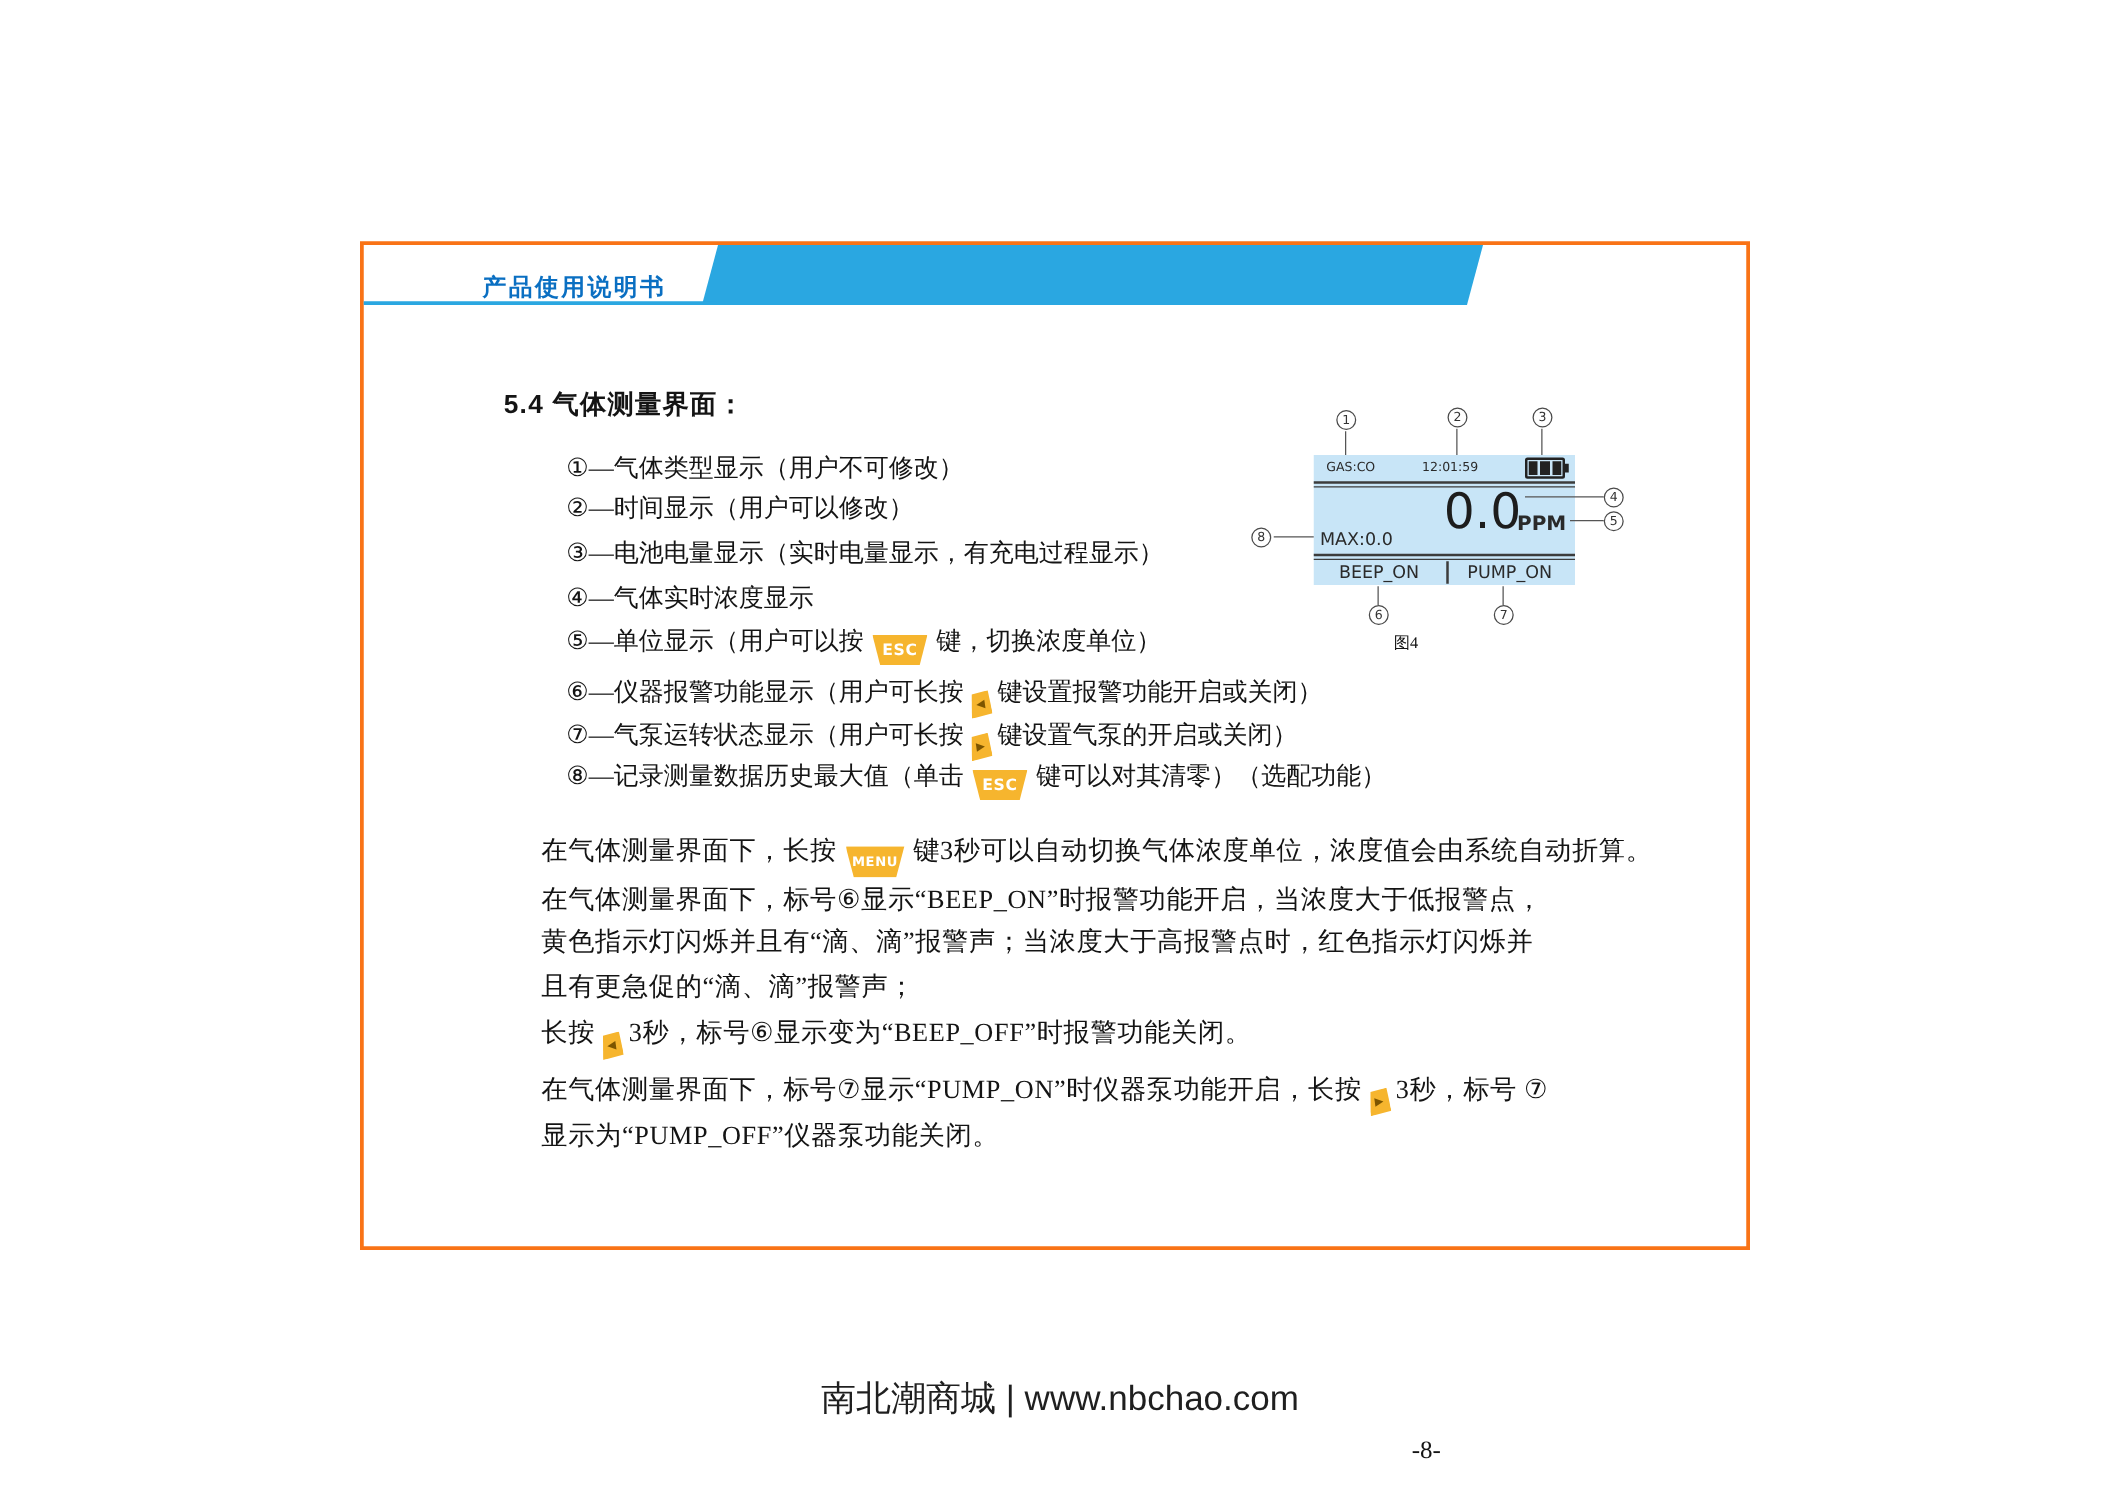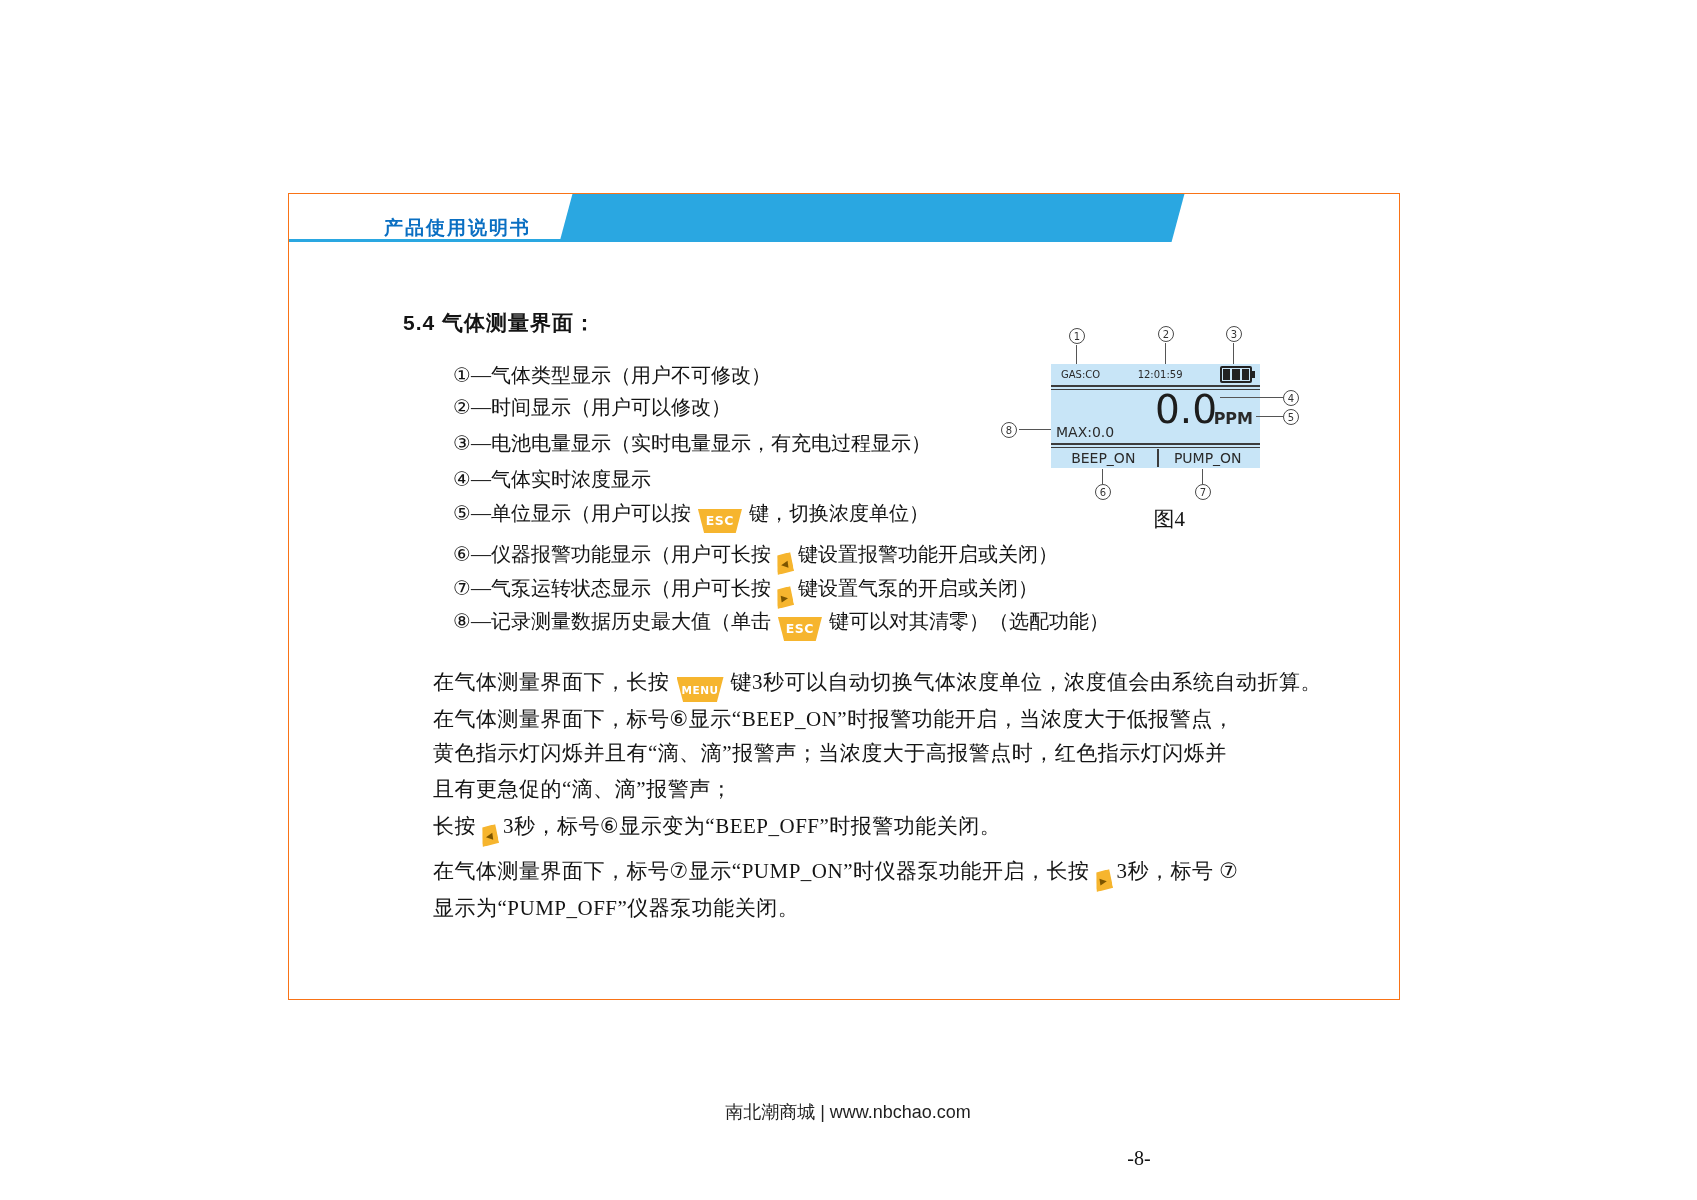--- a/index.html
+++ b/index.html
@@ -1,21 +1,21 @@
 <!DOCTYPE html>
 <html><head>
 <meta charset="utf-8">
 <style>
   html,body { margin:0; padding:0; background:#ffffff; }
   .canvas { position:relative; width:1697px; height:1200px; background:#ffffff; overflow:hidden;
             font-family:"Liberation Serif","DejaVu Serif","DejaVu Sans",serif; color:#141414; }
 
   
   .page { position:absolute; left:288px; top:193px; width:1112px; height:807px;
-          background:#ffffff; border:1px solid #f97316; box-sizing:border-box; }
+          background:#ffffff; border:3px solid #f97316; box-sizing:border-box; }
 
   
   .band { position:absolute; left:277px; top:0px; width:612px; height:48px;
           background:#2aa7e1; transform:skewX(-15deg); }
   .header-underline { position:absolute; left:0px; top:45px; width:282px; height:3px; background:#2aa7e1; }
   .header-title { position:absolute; left:95px; top:21px; font-family:"Liberation Sans","DejaVu Sans",sans-serif;
                   font-size:19px; font-weight:bold; color:#0a6fc2; letter-spacing:2px; white-space:nowrap; }
 
   
   .section-title { position:absolute; left:403px; top:309px; font-family:"Liberation Sans","DejaVu Sans",sans-serif;
@@ -51,26 +51,26 @@
 
   .batt { position:relative; display:inline-flex; gap:2px; width:26px; height:11px;
           border:2px solid #222; border-radius:2px; padding:1px; box-sizing:content-box; }
   .batt i { display:block; flex:1; background:#222; }
   .batt .nub { position:absolute; right:-5px; top:3px; width:3px; height:7px; background:#222; }
 
   .callout { position:absolute; width:16px; height:16px; border:1px solid #4a4a4a; border-radius:50%;
              background:#ffffff; font-family:"DejaVu Sans",sans-serif; font-size:10px; color:#333;
              display:flex; align-items:center; justify-content:center; box-sizing:border-box; }
   .cline { position:absolute; background:#555555; }
-  .fig-caption { position:absolute; left:1115px; top:505px; width:70px; text-align:right; font-size:21px; }
+  .fig-caption { position:absolute; left:1115px; top:505px; width:70px; text-align:left; font-size:13px; }
 
   
   .page-number { position:absolute; left:800px; top:953px; width:100px; text-align:center; font-size:20px; }
   .site-footer { position:absolute; left:548px; top:1100px; width:600px; text-align:center;
-                 font-family:"Liberation Sans","DejaVu Sans",sans-serif; font-size:18px; color:#1f1f1f; }
+                 font-family:"Liberation Sans","DejaVu Sans",sans-serif; font-size:28px; color:#1f1f1f; }
 </style>
 </head>
 <body>
 
 <div class="canvas">
 
   <div class="page">
     <div class="band"></div>
     <div class="header-underline"></div>
     <div class="header-title">产品使用说明书</div>

